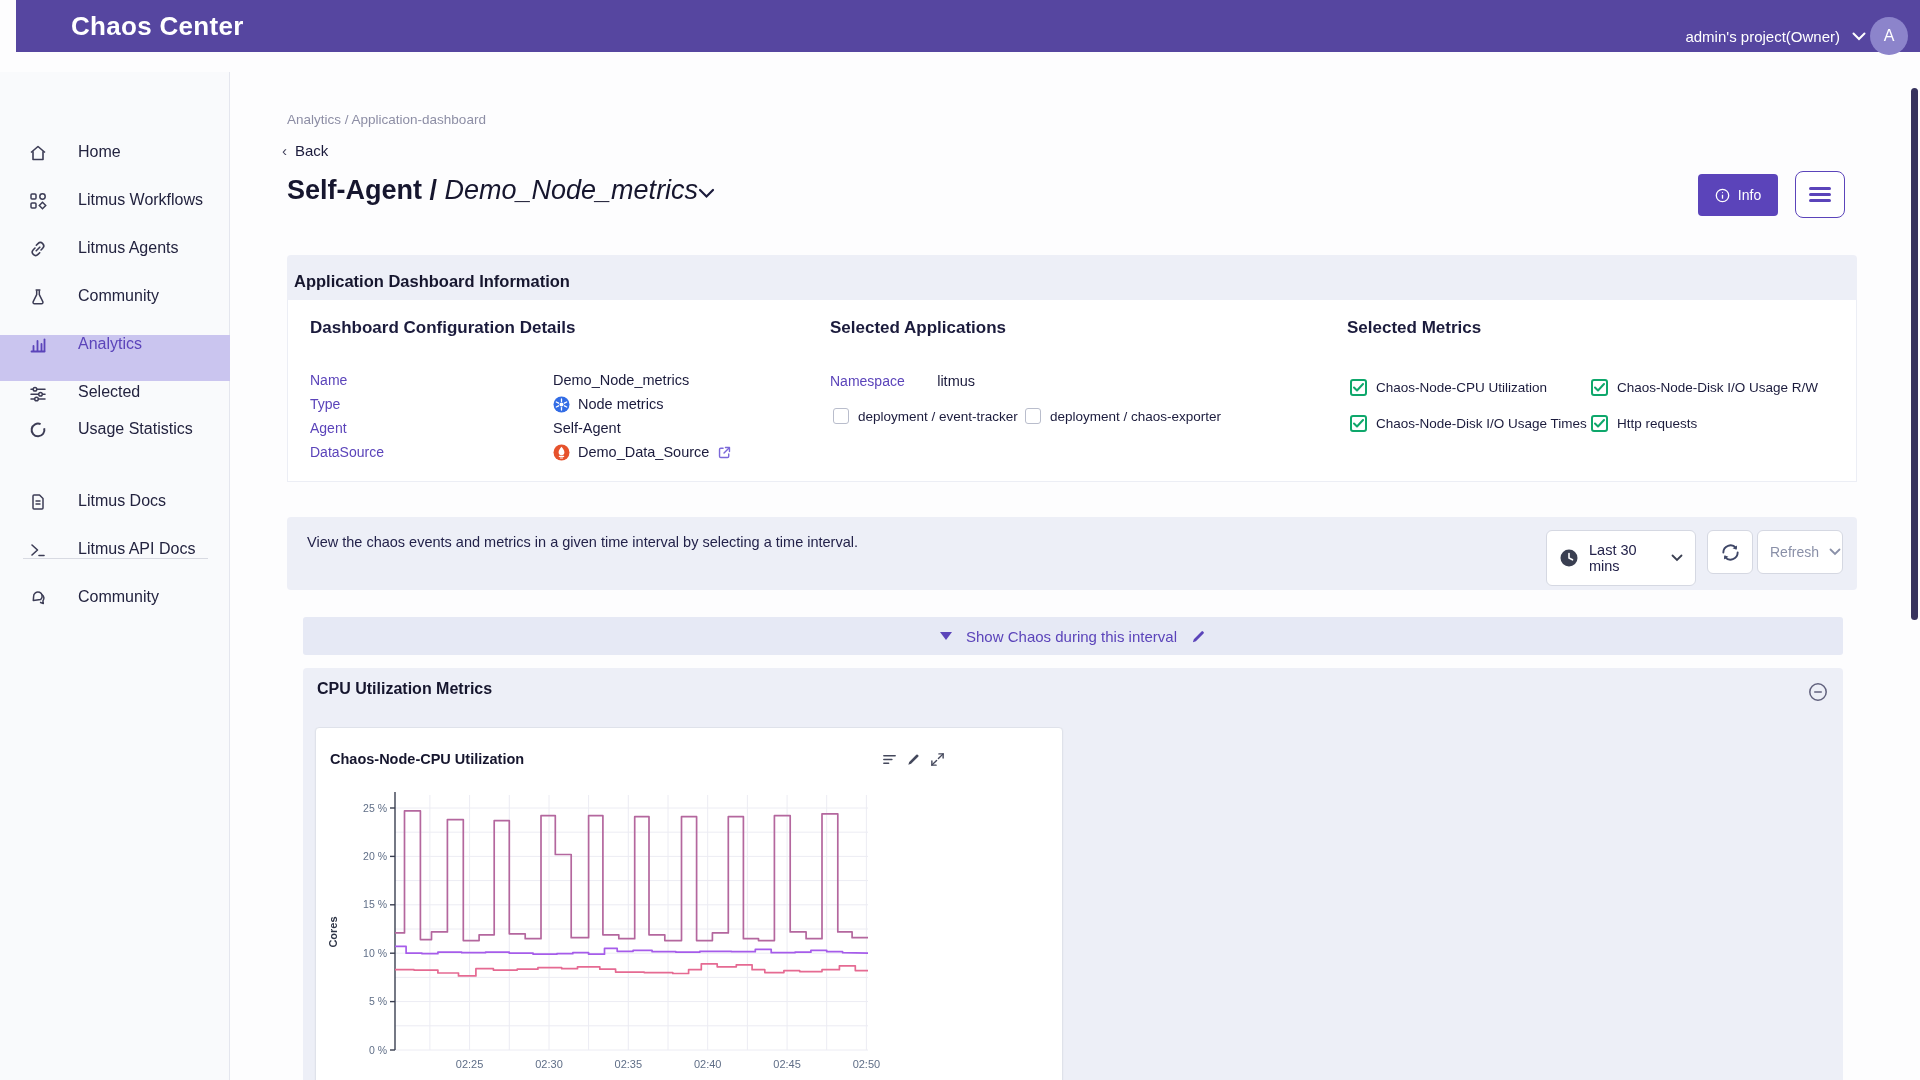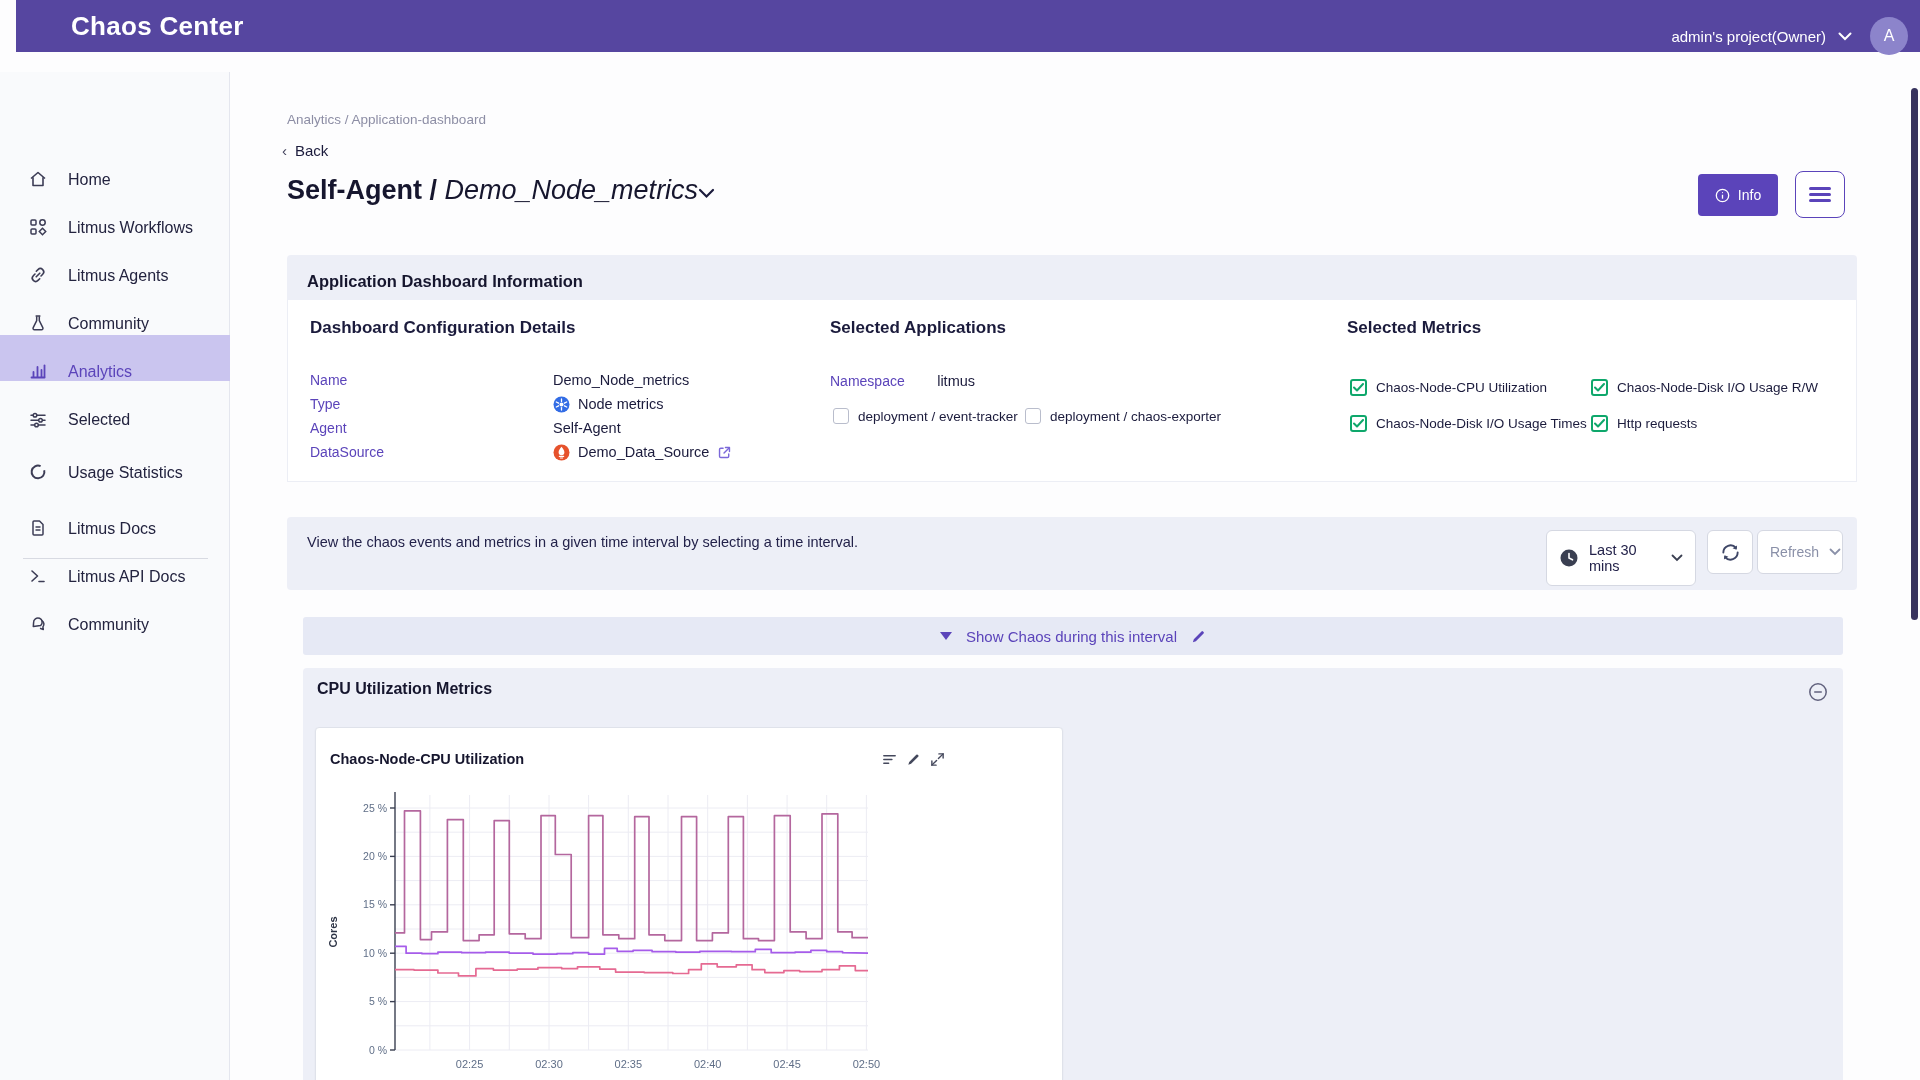--- a/index.html
+++ b/index.html
@@ -3,27 +3,27 @@
 <meta charset="utf-8">
 <style>
   * { margin:0; padding:0; box-sizing:border-box; }
   html,body { width:1920px; height:1080px; overflow:hidden; background:#fff; }
   body { font-family:"Liberation Sans", sans-serif; color:#1b1b3c; }
   .app { position:relative; width:1920px; height:1080px; background:#fdfdfe; overflow:hidden; }
 
   
   .header { position:absolute; left:16px; top:0; width:1920px; height:52px; background:#5646a0; z-index:20; display:flex; align-items:center; }
   .brand { color:#fff; font-size:26px; font-weight:bold; letter-spacing:.3px; margin-left:55px; }
-  .header-right { position:absolute; right:28px; top:0; height:72px; display:flex; align-items:center; gap:18px; }
+  .header-right { position:absolute; right:28px; top:0; height:72px; display:flex; align-items:center; gap:4px; }
   .project-switch { display:flex; align-items:center; gap:12px; color:#fff; font-size:15px; cursor:pointer; }
   .avatar { width:38px; height:38px; border-radius:50%; background:#8c84cb; color:#fff; font-size:16px; display:flex; align-items:center; justify-content:center; }
 
   
   .sidebar { position:absolute; left:0; top:72px; width:230px; height:1008px; background:#f9fafc; border-right:1px solid #e4e6ee; z-index:10; }
-  .nav-item { position:absolute; left:0; width:230px; height:46px; display:flex; align-items:flex-end; gap:20px; padding-left:28px; color:#23233f; font-size:16px; font-weight:500; cursor:pointer; }
+  .nav-item { position:absolute; left:0; width:230px; height:46px; display:flex; align-items:flex-start; gap:30px; padding-left:28px; color:#23233f; font-size:16px; font-weight:500; cursor:pointer; }
   .nav-item .ic { width:20px; height:20px; flex:0 0 20px; color:#3c3c55; display:flex; }
   .nav-item.active { background:#cac5ef; color:#5b44ba; }
   .nav-item.active .ic { color:#5b44ba; }
   .side-divider { position:absolute; left:23px; top:486px; width:185px; height:0; border-top:1px solid #d8dae2; }
 
   
   .scroll-thumb { position:absolute; right:2px; top:88px; width:7px; height:532px; background:#37335e; border-radius:4px; z-index:40; }
 
   
   .content { position:absolute; left:230px; top:72px; width:1690px; height:1008px; }
@@ -38,21 +38,21 @@
   .page-title { font-size:27px; color:#16162e; }
   .page-title .bold { font-weight:bold; }
   .page-title .italic { font-style:italic; font-weight:500; }
 
   .info-btn { left:1468px; top:102px; width:80px; height:42px; background:#5b44ba; border-radius:4px; color:#fff; font-size:14px; display:flex; align-items:center; justify-content:center; gap:8px; cursor:pointer; }
   .menu-btn { left:1565px; top:99px; width:50px; height:47px; background:#fff; border:1.5px solid #5b44ba; border-radius:8px; display:flex; align-items:center; justify-content:center; cursor:pointer; }
   .menu-btn .bars { width:22px; }
   .menu-btn .bars div { height:2.4px; background:#5b44ba; border-radius:2px; margin:3.6px 0; }
 
   
-  .card1-header { left:57px; top:183px; width:1570px; height:52px; background:#edeff7; border-radius:4px 4px 0 0; display:flex; align-items:center; padding-left:20px; font-size:16.5px; font-weight:bold; color:#16162e; }
+  .card1-header { left:57px; top:183px; width:1570px; height:52px; background:#edeff7; border-radius:4px 4px 0 0; display:flex; align-items:center; padding-left:7px; font-size:16.5px; font-weight:bold; color:#16162e; }
   .card1-body { left:57px; top:228px; width:1570px; height:182px; background:#fff; border:1px solid #eceef5; border-top:none; }
 
   .col-heading { font-size:17px; font-weight:600; color:#1b1b3c; }
   .cfg-row { display:flex; align-items:center; height:24px; }
   .cfg-label { width:243px; color:#5b44ba; font-size:14px; }
   .cfg-value { color:#1b1b3c; font-size:14.5px; display:flex; align-items:center; gap:8px; }
 
   .ns-label { color:#5b44ba; font-size:14px; }
   .ns-value { color:#1b1b3c; font-size:14.5px; margin-left:28px; }
 
@@ -172,21 +172,21 @@
             <path d="M3 6.2 H17"></path>
             <circle cx="7" cy="6.2" r="1.8" fill="#f9fafc"></circle>
             <path d="M3 11.2 H17"></path>
             <circle cx="12.5" cy="11.2" r="1.8" fill="#f9fafc"></circle>
             <path d="M3 16 H17"></path>
             <circle cx="8.5" cy="16" r="1.8" fill="#f9fafc"></circle>
           </svg>
         </span>
       <span>Selected</span>
     </div>
-    <div class="nav-item" style="top:364px">
+    <div class="nav-item" style="top:348px">
       <span class="ic">
           <svg viewBox="0 0 20 20" width="20" height="20" fill="none" stroke="currentColor" stroke-width="2">
             <path d="M12.6 4.1 A6.4 6.4 0 1 0 16.2 8.3"></path>
           </svg>
         </span>
       <span>Usage Statistics</span>
     </div>
 
     <div class="side-divider"></div>
 

